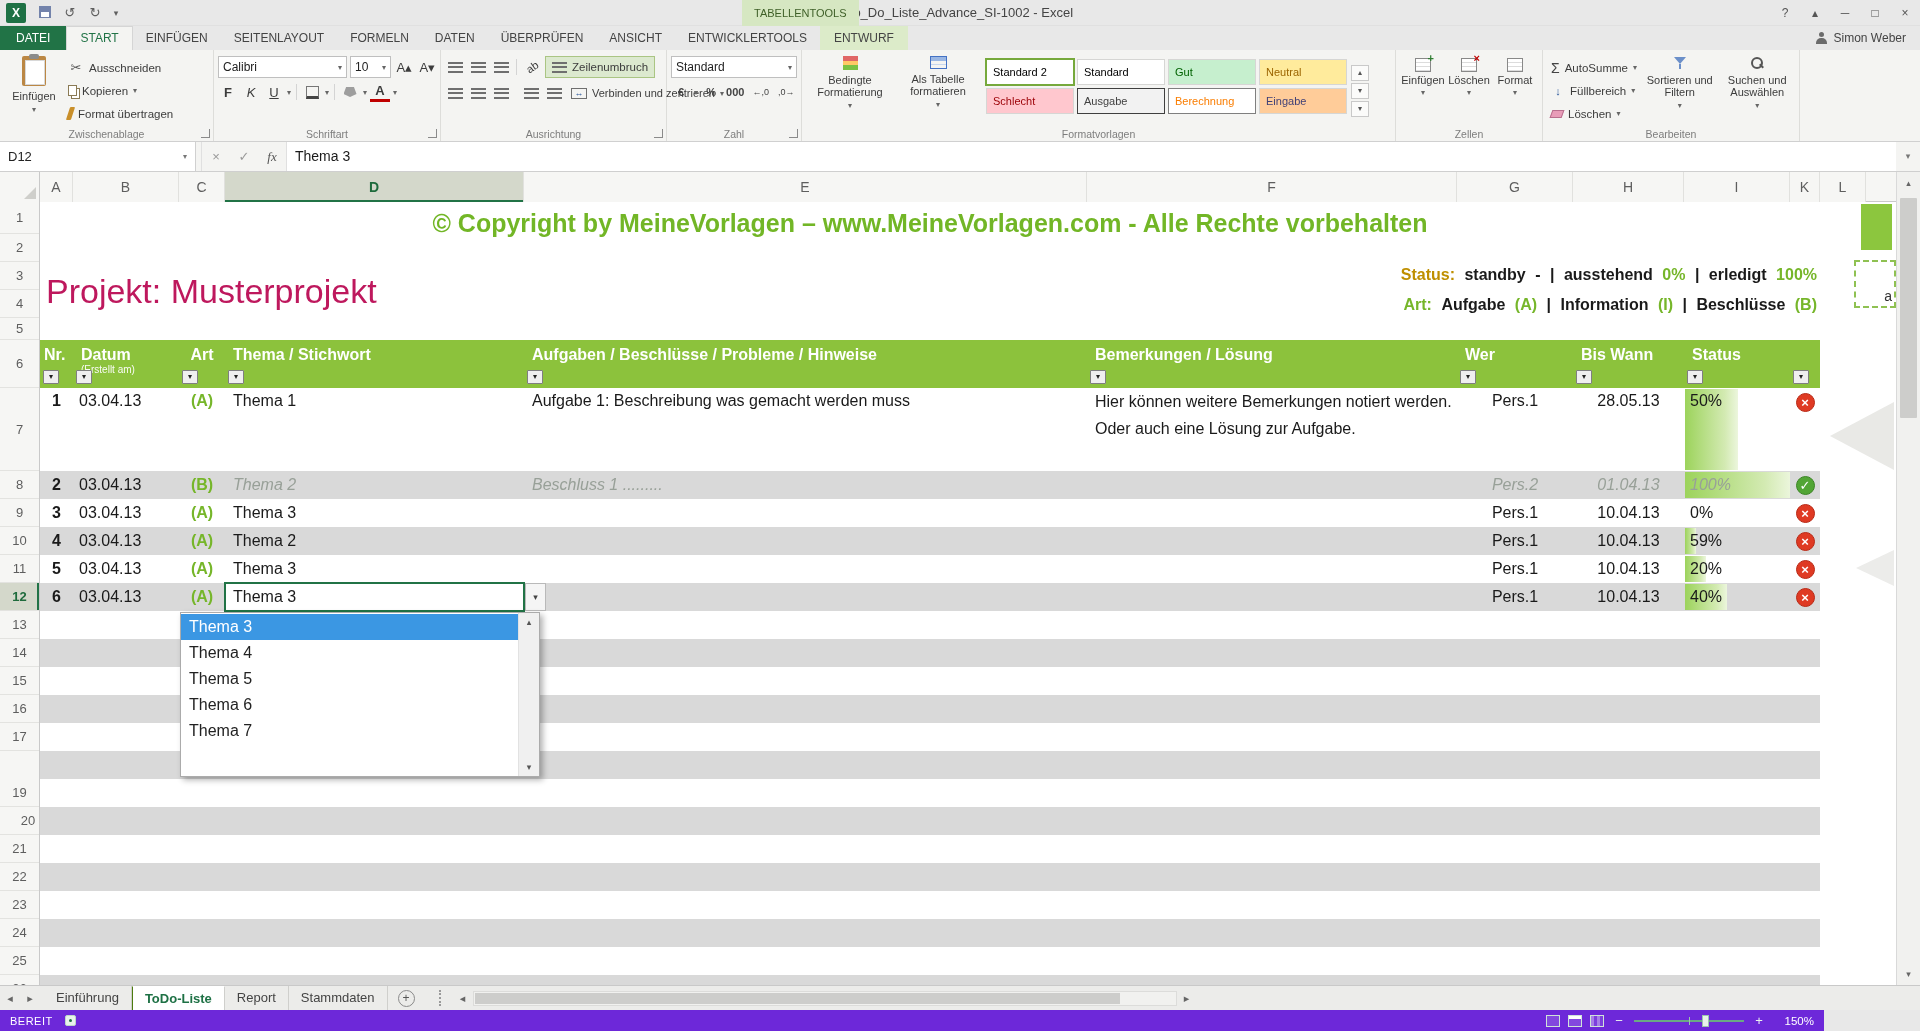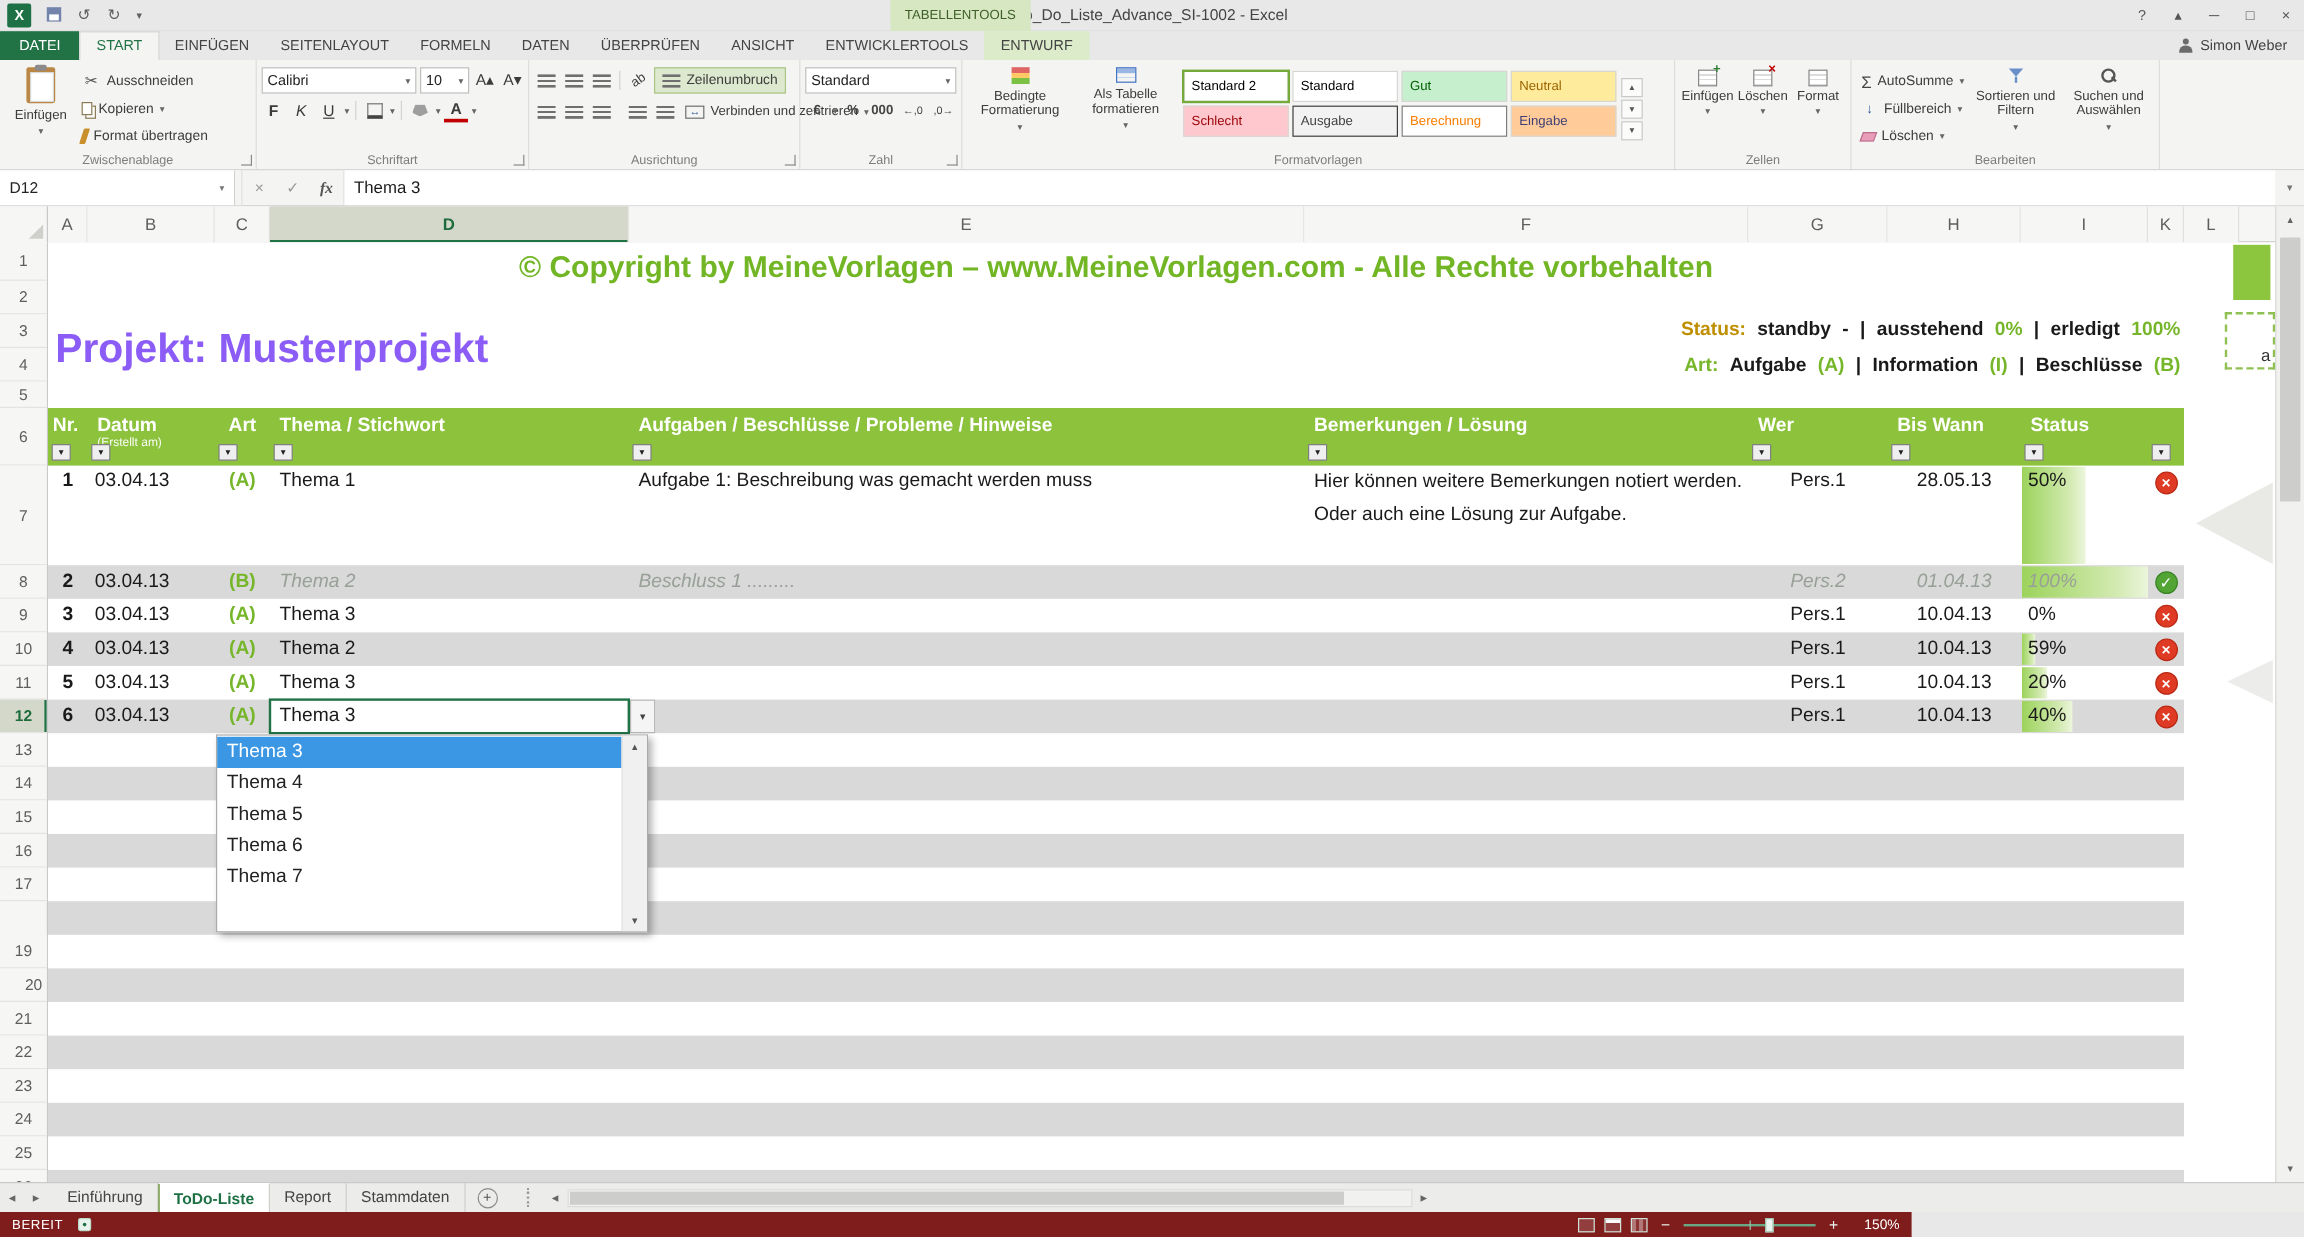--- a/index.html
+++ b/index.html
@@ -98,40 +98,40 @@
   .ic-find{position:relative;width:14px;height:14px}
   .ic-find::before{content:"";position:absolute;left:1px;top:1px;width:8px;height:8px;border:2px solid #555;border-radius:50%}
   .ic-find::after{content:"";position:absolute;left:9px;top:9px;width:5px;height:2px;background:#555;transform:rotate(45deg)}
 
   
   #fbar{position:absolute;top:142px;left:0;width:1920px;height:30px;background:#f4f4f2;border-bottom:1px solid #cfcfcf;display:flex;align-items:stretch}
   .namebox{width:196px;background:#fff;border-right:1px solid #d0d0d0;display:flex;align-items:center;justify-content:space-between;padding:0 8px;font-size:13px;color:#222}
   .nb-arrow{font-size:8px;color:#777}
   .fsep{width:6px;background:#f4f4f2;border-right:1px solid #e0e0e0}
   .fbtn{width:28px;text-align:center;line-height:29px;color:#999;font-size:13px}
-  .fbtn.fx{color:#555;font-style:italic;font-family:"Liberation Serif","DejaVu Serif",serif;font-weight:bold}
+  .fbtn.fx{color:#555;font-style:italic;font-family:"Liberation Serif","DejaVu Serif",serif;font-weight:normal}
   .finput{flex:1;background:#fff;border-left:1px solid #e0e0e0;line-height:29px;padding-left:8px;font-size:14px;color:#1a1a1a}
   .fexp{width:24px;text-align:center;line-height:29px;color:#777;font-size:9px;background:#f4f4f2}
 
   
   #colhead{position:absolute;top:172px;left:0;width:1920px;height:30px;background:#f6f6f4;border-bottom:1px solid #c9c9c9}
   .corner{position:absolute;left:0;top:0;width:40px;height:30px;background:#f6f6f4;border-right:1px solid #c9c9c9}
   .corner::after{content:"";position:absolute;right:3px;bottom:3px;border-left:12px solid transparent;border-bottom:12px solid #cfcfcb}
   .colcells{position:absolute;left:40px;top:0;height:30px;display:flex}
   .colh{height:30px;line-height:30px;text-align:center;font-size:14px;color:#5e5e5e;border-right:1px solid #e1e1de;background:#f6f6f4}
   .colh.sel{background:#d4d8cb;color:#1e6b3c;font-weight:bold;box-shadow:inset 0 -2px 0 #217346}
 
   
   #grid{position:absolute;top:202px;left:0;width:1896px;height:783px;background:#fff;overflow:hidden}
   #rowhead{position:absolute;top:202px;left:0;width:40px;height:783px;background:#f6f6f4;border-right:1px solid #c9c9c9;z-index:4;overflow:hidden}
   .rhcell{position:absolute;left:0;width:39px;text-align:center;font-size:13px;color:#5e5e5e;border-bottom:1px solid #e3e3e0;background:#f6f6f4}
   .rhcell.sel{background:#d4d8cb;color:#1e6b3c;font-weight:bold;box-shadow:inset -2px 0 0 #217346}
   .band{position:absolute;left:40px;width:1780px;background:#d9d9d9;z-index:0}
   .copyr{position:absolute;left:40px;top:7px;width:1780px;text-align:center;font-size:25px;font-weight:bold;color:#72b626;z-index:1;white-space:nowrap}
-  .ptitle{position:absolute;left:46px;top:70px;font-size:34px;font-weight:bold;color:#8b5cf6;z-index:1;white-space:nowrap}
+  .ptitle{position:absolute;left:46px;top:70px;font-size:34px;font-weight:normal;color:#be185d;z-index:1;white-space:nowrap}
   .legend{position:absolute;right:79px;z-index:1;font-size:16px;font-weight:bold;color:#1a1a1a;white-space:nowrap}
   .legend span{margin-left:5px}
   .lg1{top:64px}.lg2{top:94px}
   .lab-amber{color:#bf8f00}
   .lab-green{color:#76b62a}
   .val{color:#76b62a}
 
   .ca{width:33px}.cb{width:106px}.cc{width:46px}.cd{width:299px}.ce{width:563px}
   .cf{width:370px}.cg{width:116px}.ch{width:111px}.ci{width:106px}.ck{width:30px}
 
@@ -190,21 +190,21 @@
   .stab{height:25px;line-height:24px;padding:0 12px;border-right:1px solid #cfcfcc;color:#444;font-size:13px;white-space:nowrap}
   .stab.active{background:#fff;color:#1e7145;font-weight:bold;border-left:1px solid #4d7c0f;border-top:1px solid #fff}
   .addsheet{width:17px;height:17px;border:1px solid #8a8a8a;border-radius:50%;text-align:center;line-height:15px;font-size:12px;color:#555;margin-left:10px}
   .tsplit{width:8px;height:16px;margin-left:24px;border-left:2px dotted #9a9a9a}
   .hscroll{display:flex;align-items:center;margin-left:6px;width:744px}
   .hsbtn{width:20px;text-align:center;color:#666;font-size:11px}
   .htrack{flex:1;height:15px;background:#f1f1ef;border:1px solid #dcdcda;position:relative}
   .hthumb{position:absolute;left:1px;top:1px;bottom:1px;width:92%;background:#cdcdcb}
 
   
-  #statusbar{position:absolute;top:1010px;left:0;width:1593px;height:21px;background:#7f1d1d;color:#fff;display:flex;align-items:center;padding:0 10px;font-size:11px}
+  #statusbar{position:absolute;top:1010px;left:0;width:1824px;height:21px;background:#6d28d9;color:#fff;display:flex;align-items:center;padding:0 10px;font-size:11px}
   .sb-mode{letter-spacing:.5px}
   .sb-macro{width:11px;height:11px;margin-left:12px;border:1px solid #bcd8c8;background:#e9f2ec;border-radius:2px;position:relative}
   .sb-macro::after{content:"";position:absolute;left:3px;top:3px;width:3px;height:3px;border-radius:50%;background:#1e7145}
   .sb-right{margin-left:auto;display:flex;align-items:center;gap:8px}
   .vicon{width:14px;height:12px;border:1px solid #cfe3d8;background:rgba(255,255,255,.15);display:inline-block}
   .vicon.v2{background:linear-gradient(#fff 0 3px,rgba(255,255,255,.15) 3px)}
   .vicon.v3{background:repeating-linear-gradient(90deg,rgba(255,255,255,.4) 0 3px,rgba(255,255,255,.1) 3px 6px)}
   .zbtn{width:14px;text-align:center;font-size:13px;color:#eaf4ee}
   .ztrack{width:110px;height:2px;background:#6aa884;position:relative}
   .ztrack::before{content:"";position:absolute;left:50%;top:-3px;width:1px;height:8px;background:#9cc4ae}

